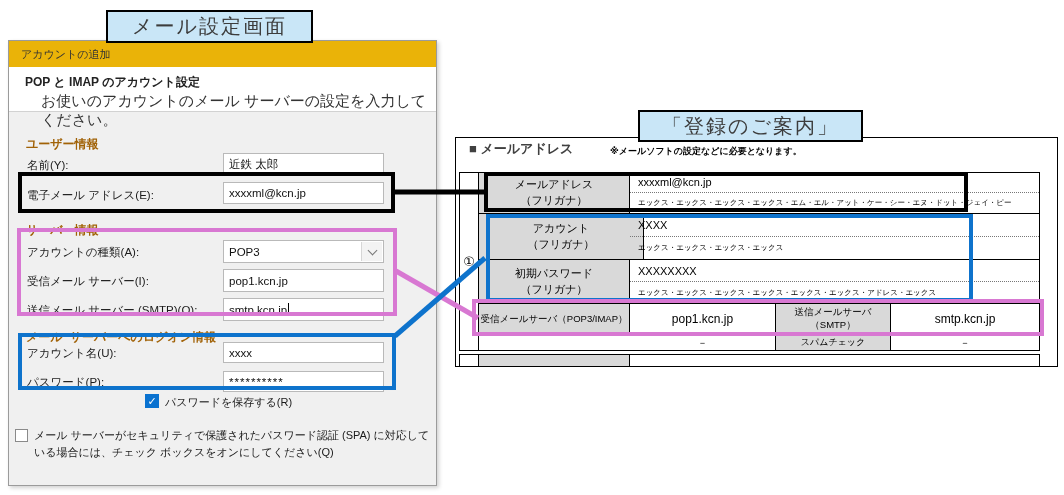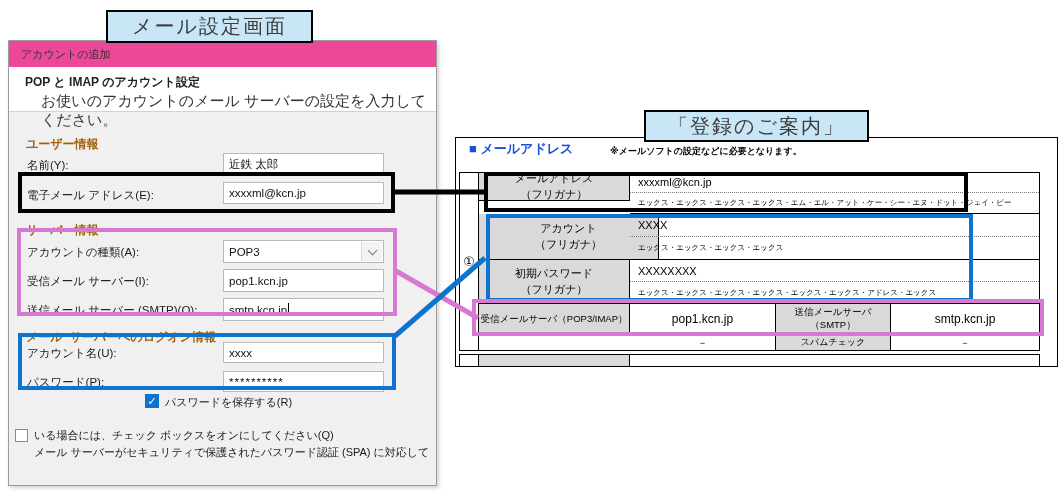--- a/index.html
+++ b/index.html
@@ -9,21 +9,21 @@
   html,body{margin:0;padding:0;}
   body{
     width:1064px;height:495px;position:relative;background:#ffffff;
     font-family:"Liberation Sans","DejaVu Sans",sans-serif;color:#1a1a1a;
     overflow:hidden;
   }
   .abs{position:absolute;box-sizing:border-box;}
   
   .dialog{left:8px;top:40px;width:429px;height:446px;background:#f0f0f0;
     border:1px solid #9b9b9b;box-shadow:2px 2px 4px rgba(0,0,0,.18);}
-  .dlg-titlebar{left:0;top:0;width:100%;height:26px;background:#ec4899;
+  .dlg-titlebar{left:0;top:0;width:100%;height:26px;background:#eab308;
     font-size:11px;color:#333;display:flex;align-items:center;padding-left:12px;}
   .dlg-header{left:0;top:26px;width:100%;height:45px;background:#fff;
     border-bottom:1px solid #d2d2d2;}
   .dlg-heading{left:16px;top:7px;font-size:12px;font-weight:bold;color:#222;}
   .dlg-subheading{left:32px;top:25px;font-size:15px;color:#333;}
   .sec-title{font-size:12px;font-weight:bold;color:#a16207;}
   .fld-label{font-size:11.5px;color:#1a1a1a;}
   .input{background:#fff;border:1px solid #b9b9b9;font-size:11.5px;color:#111;
     display:flex;align-items:center;padding:0 5px;}
   .combo .chev-btn{position:absolute;right:1px;top:1px;bottom:1px;width:20px;
@@ -41,21 +41,21 @@
   .hl-pink{border:4px solid var(--c-pink);}
   .hl-blue{border:4px solid var(--c-blue);}
   .connector-svg{left:0;top:0;width:1064px;height:495px;pointer-events:none;z-index:32;}
   
   .badge{background:var(--c-title_fill);border:2px solid #000;z-index:40;
     display:flex;align-items:center;justify-content:center;
     font-size:20px;font-weight:300;color:#3c3c3c;letter-spacing:2px;}
   
   .panel{left:455px;top:137px;width:603px;height:230px;background:#fff;
     border:1px solid #000;overflow:hidden;z-index:10;}
-  .g-title{left:13px;top:2px;font-size:13px;font-weight:bold;color:#1d4ed8;}
+  .g-title{left:13px;top:2px;font-size:13px;font-weight:bold;color:#404040;}
   .g-note{left:154px;top:7px;font-size:9px;font-weight:bold;color:#000;}
   .gtable{left:3px;top:34px;width:581px;height:179px;border:1px solid #000;background:#fff;}
   .gtable2{left:3px;top:216px;width:581px;height:22px;border:1px solid #000;background:#fff;}
   .cell{position:absolute;box-sizing:border-box;font-size:11px;color:#000;}
   .cbr{border-right:1px solid #000;} .cbb{border-bottom:1px solid #000;}
   .gray{background:var(--c-cell_gray);}
   .lblcell{display:flex;flex-direction:column;align-items:center;justify-content:center;
     text-align:center;line-height:1.45;}
   .valcell{display:flex;flex-direction:column;}
   .vmain{border-bottom:1px dotted #777;display:flex;align-items:center;padding-left:8px;
@@ -119,43 +119,43 @@
   <div class="abs fld-label" style="left:18px;top:334px;">パスワード(P):</div>
   <div class="abs input" style="left:214px;top:330px;width:161px;height:21px;letter-spacing:1px;">
     <span>**********</span>
   </div>
 
   <div class="abs chkbox checked" style="left:136px;top:353px;">✓</div>
   <div class="abs chk-label" style="left:156px;top:354px;">パスワードを保存する(R)</div>
 
   <div class="abs chkbox" style="left:6px;top:388px;width:13px;height:13px;"></div>
   <div class="abs chk-label" style="left:25px;top:386px;line-height:17px;">
+    <div>メール サーバーがセキュリティで保護されたパスワード認証 (SPA) に対応して</div>
     <div>いる場合には、チェック ボックスをオンにしてください(Q)</div>
-    <div>メール サーバーがセキュリティで保護されたパスワード認証 (SPA) に対応して</div>
   </div>
 </div>
 
 <div class="abs panel">
   <div class="abs g-title">■ メールアドレス</div>
   <div class="abs g-note">※メールソフトの設定などに必要となります。</div>
 
   <div class="abs gtable">
 
     <div class="cell cbr ctr" style="left:0;top:0;width:19px;height:177px;font-size:13px;">①</div>
 
-    <div class="cell cbr cbb gray lblcell" style="left:19px;top:0;width:151px;height:28px;">
+    <div class="cell cbr cbb gray lblcell" style="left:19px;top:0;width:151px;height:41px;">
       <div>メールアドレス</div>
       <div>（フリガナ）</div>
     </div>
     <div class="cell cbb valcell" style="left:170px;top:0;width:409px;height:41px;">
       <div class="vmain" style="height:19px;">xxxxml@kcn.jp</div>
       <div class="vkana" style="height:21px;">エックス・エックス・エックス・エックス・エム・エル・アット・ケー・シー・エヌ・ドット・ジェイ・ピー</div>
     </div>
 
-    <div class="cell cbr cbb gray lblcell" style="left:19px;top:41px;width:180px;height:46px;">
+    <div class="cell cbr cbb gray lblcell" style="left:19px;top:41px;width:165px;height:46px;">
       <div>アカウント</div>
       <div>（フリガナ）</div>
     </div>
     <div class="cell cbb valcell" style="left:170px;top:41px;width:409px;height:46px;">
       <div class="vmain" style="height:22px;">XXXX</div>
       <div class="vkana" style="height:23px;">エックス・エックス・エックス・エックス</div>
     </div>
 
     <div class="cell cbr cbb gray lblcell" style="left:19px;top:87px;width:151px;height:44px;">
       <div>初期パスワード</div>
@@ -193,15 +193,15 @@
 
 <svg class="abs connector-svg" viewBox="0 0 1064 495" xmlns="http://www.w3.org/2000/svg">
   <line x1="393" y1="192" x2="488" y2="192" stroke="var(--c-black)" stroke-width="5"></line>
   <line x1="396" y1="271" x2="478" y2="318" stroke="var(--c-pink)" stroke-width="5"></line>
   <line x1="395" y1="336" x2="485" y2="258" stroke="var(--c-blue)" stroke-width="5"></line>
 </svg>
 
 <div class="abs badge" style="left:106px;top:10px;width:207px;height:33px;">
   <span>メール設定画面</span>
 </div>
-<div class="abs badge" style="left:638px;top:110px;width:225px;height:32px;margin-left:6px;">
+<div class="abs badge" style="left:638px;top:110px;width:225px;height:32px;">
   <span>「登録のご案内」</span>
 </div>
 
 </body></html>

